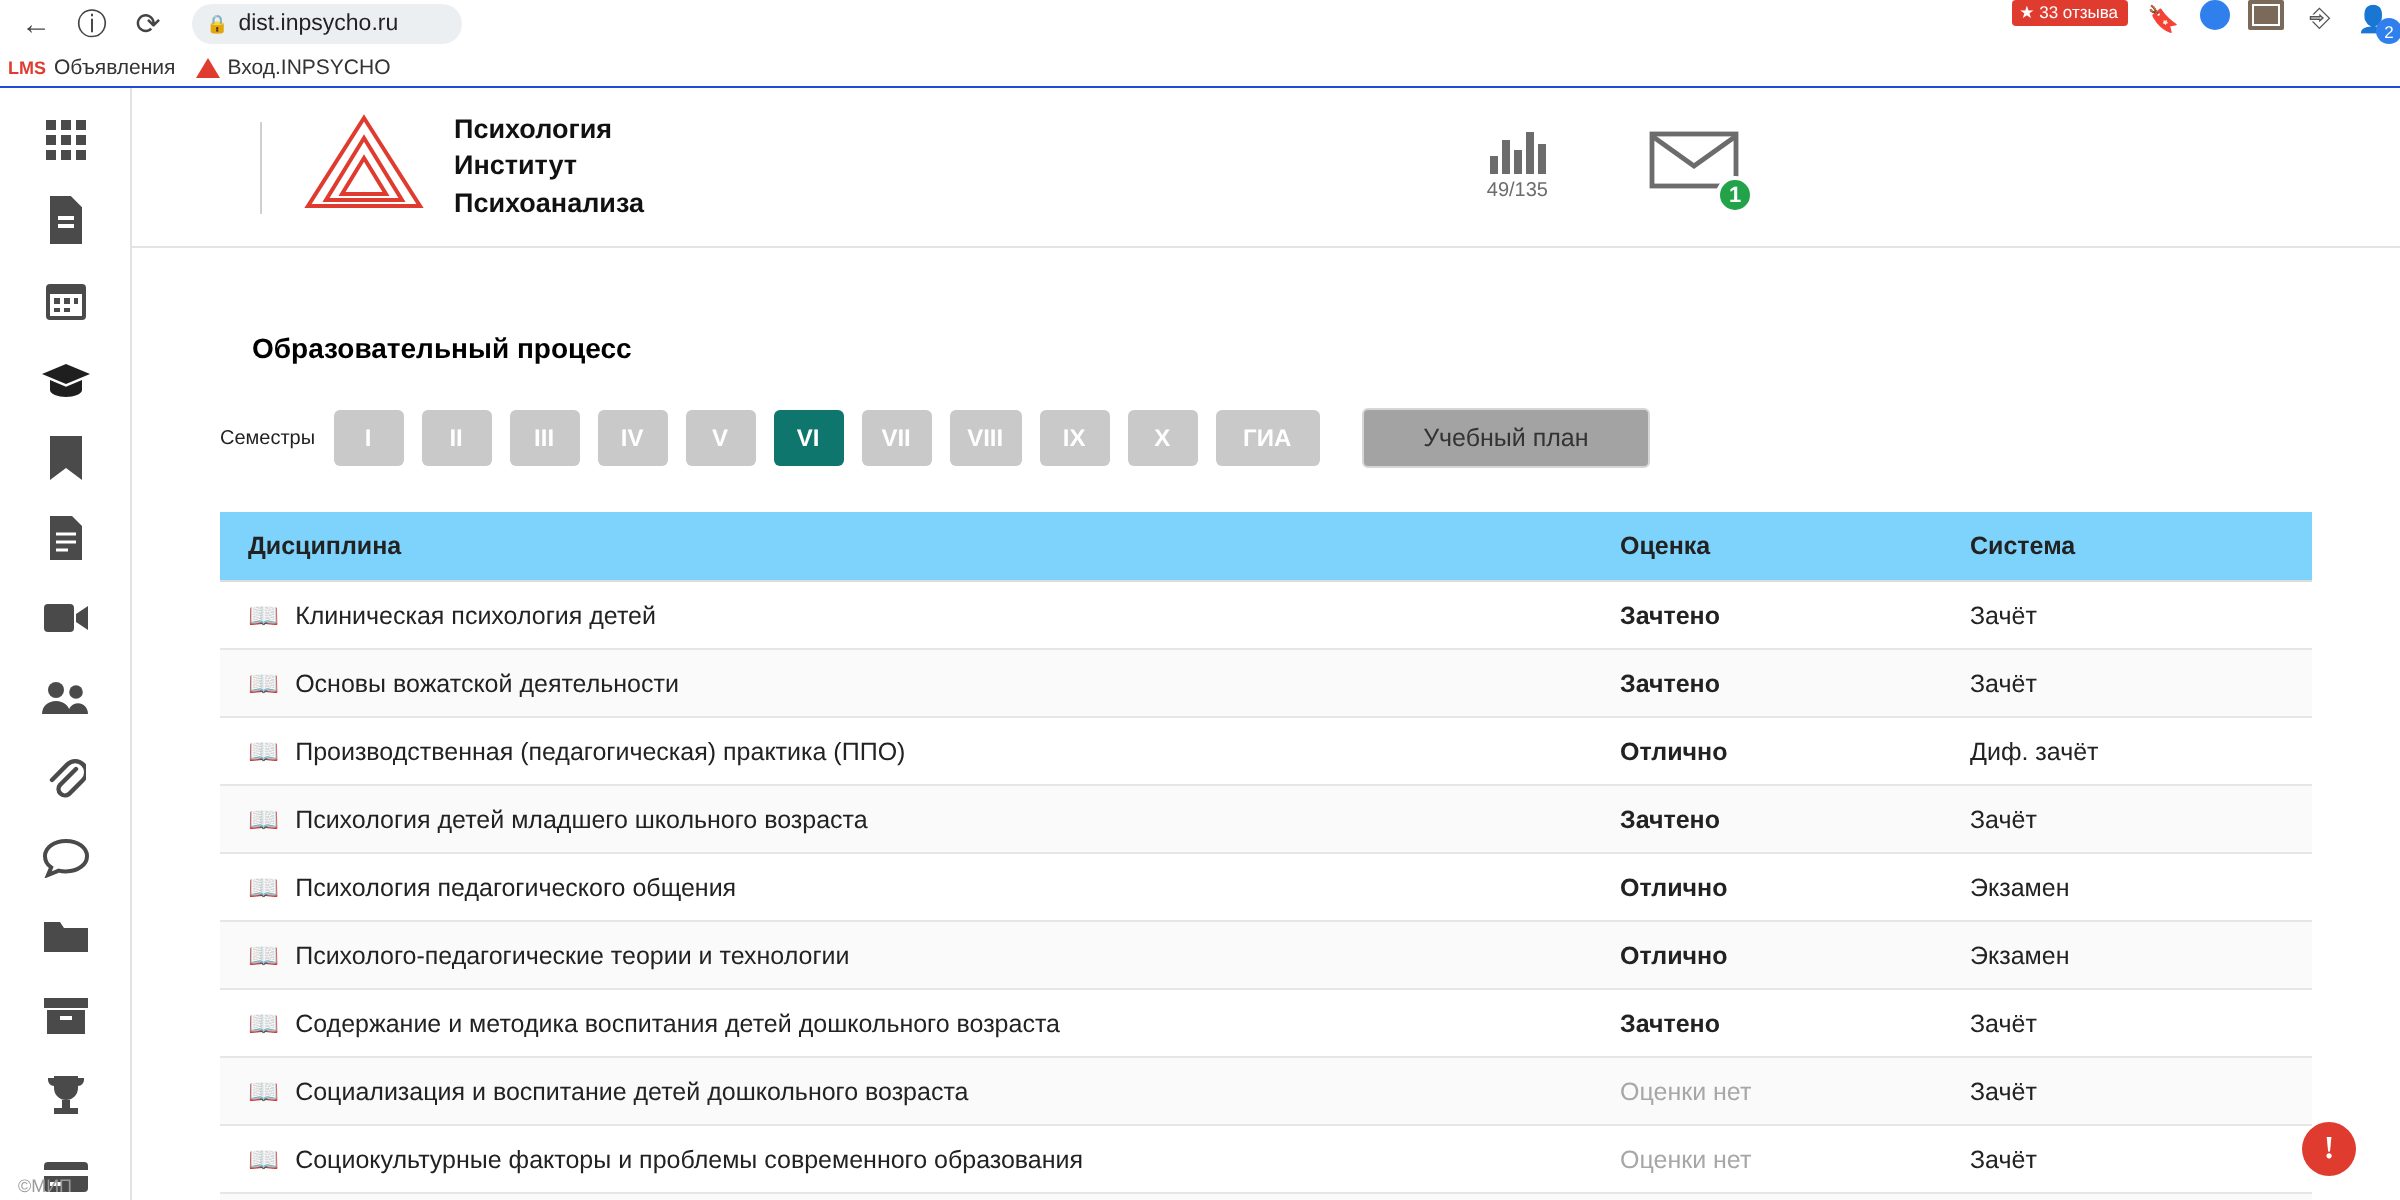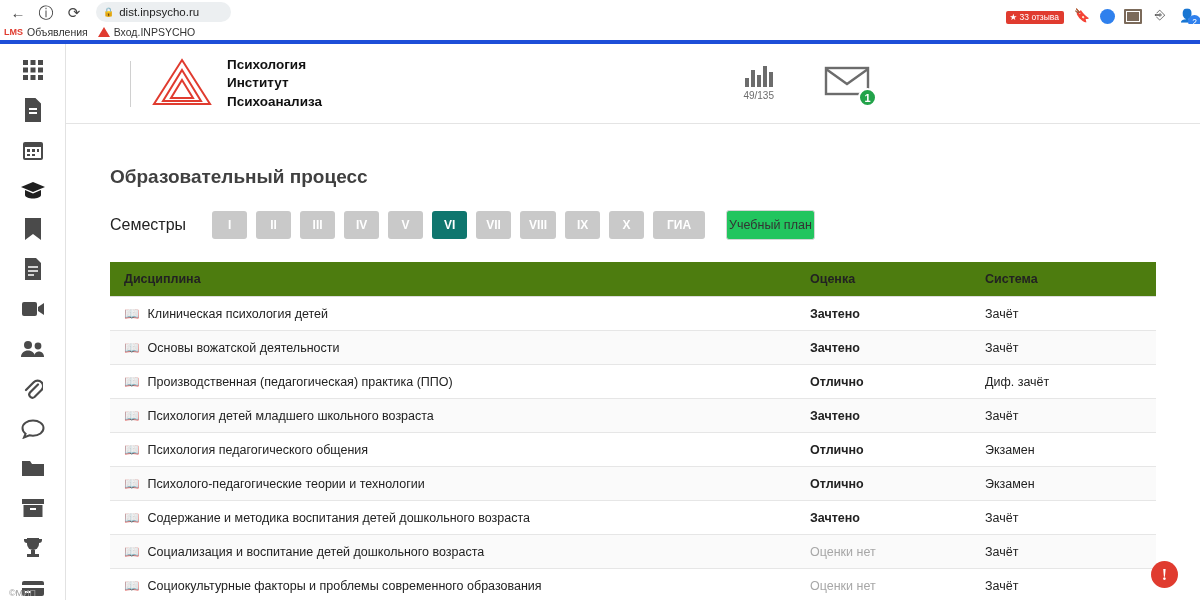--- a/index.html
+++ b/index.html
@@ -31,21 +31,21 @@
     display: flex; align-items: center; padding: 0 9px 0 7px;
     font-size: 11.5px; color: #222;
   }
   .lock-ico { font-size: 9px; margin-right: 5px; color: #333; }
   .page-title-chrome {
     position: absolute; left: 0; right: 0; text-align: center;
     font-size: 12.5px; color: #333; pointer-events: none;
   }
   .chrome-right {
     position: absolute; right: 4px; top: 0; height: 24px;
-    display: flex; align-items: flex-end; gap: 9px;
+    display: flex; align-items: flex-start; gap: 9px;
   }
   .review-badge {
     background: #e03b2f; color: #fff; font-size: 8.5px;
     border-radius: 2px; padding: 1px 5px 2px 4px; white-space: nowrap;
   }
   .ico-sq { width: 18px; height: 18px; display: flex; align-items: center; justify-content: center; font-size: 13px; color: #555; }
   .circ-blue { width: 15px; height: 15px; border-radius: 50%; background: #2f80ed; }
   .ico-img { width: 18px; height: 15px; background: #7b6a5a; border-radius: 1px; position: relative; }
   .ico-img:after { content: ""; position: absolute; left: 2px; right: 2px; top: 2px; bottom: 2px; border: 1px solid #fff; }
   .avatar-chip {
@@ -54,21 +54,21 @@
   .avatar-badge {
     position: absolute; right: -5px; bottom: -4px;
     background: #2f80ed; color: #fff; border-radius: 50%;
     width: 13px; height: 13px; font-size: 8.5px;
     display: flex; align-items: center; justify-content: center;
   }
 
   .chrome-bm {
     position: absolute; top: 24px; left: 0; width: 1200px; height: 20px;
     display: flex; align-items: center; gap: 10px;
-    border-bottom: 4px solid #1d4ed8; background: #fff;
+    border-bottom: 1px solid #1d4ed8; background: #fff;
     padding-left: 4px;
   }
   .bm {
     display: flex; align-items: center; gap: 4px;
     font-size: 10.5px; color: #333;
   }
   .bm-ico-red { color: #e03b2f; font-size: 9px; font-weight: bold; }
   .bm-ico-tri { width: 0; height: 0; border-left: 6px solid transparent; border-right: 6px solid transparent; border-bottom: 10px solid #e03b2f; }
 
   
@@ -121,43 +121,43 @@
   .mail-badge {
     position: absolute; right: -7px; bottom: -6px;
     width: 19px; height: 19px; border-radius: 50%;
     background: #22a34a; color: #fff; font-size: 11px; font-weight: bold;
     display: flex; align-items: center; justify-content: center;
     border: 2px solid #fff;
   }
 
   .page-body { padding: 30px 44px 0 44px; }
   .page-heading {
-    font-size: 19px; font-weight: bold; color: #404040; margin: 12px 0 22px 0;
+    font-size: 14px; font-weight: bold; color: #000000; margin: 12px 0 22px 16px;
   }
   .sem-row { display: flex; align-items: center; gap: 9px; margin-bottom: 22px; }
-  .sem-label { font-size: 16px; color: #222; margin-right: 17px; }
+  .sem-label { font-size: 10px; color: #222; }
   .sem-btn {
     min-width: 35px; height: 28px; padding: 0 9px;
     background: #c9c9c9; color: #ffffff; font-size: 12px; font-weight: bold;
     border: none; border-radius: 3px;
     display: flex; align-items: center; justify-content: center;
   }
   .sem-btn.active { background: #0f766e; }
   .sem-btn.wide { min-width: 52px; }
   .plan-btn {
-    height: 30px; padding: 0 2px; margin-left: 12px;
-    background: #22c55e; color: #333; font-size: 12.5px;
+    height: 30px; padding: 0 30px; margin-left: 12px;
+    background: #a3a3a3; color: #333; font-size: 12.5px;
     border: 1px solid #d6d6d6; border-radius: 3px;
     display: flex; align-items: center; justify-content: center;
   }
 
   
   table.grades { width: 1046px; border-collapse: collapse; }
   table.grades thead th {
-    background: #4d7c0f; color: #222; font-size: 12.5px; font-weight: bold;
+    background: #7dd3fc; color: #222; font-size: 12.5px; font-weight: bold;
     text-align: left; padding: 10px 14px; border-bottom: 1px solid #dcdcdc;
   }
   table.grades tbody td {
     font-size: 12.5px; color: #222; padding: 9px 14px;
     border-bottom: 1px solid #e6e6e6; background: #fff;
   }
   table.grades tbody tr:nth-child(even) td { background: #fafafa; }
   .disc-cell { display: flex; align-items: center; gap: 8px; }
   .book-ico { color: #333; flex: 0 0 auto; }
   .col-mark { width: 175px; font-weight: bold; }

